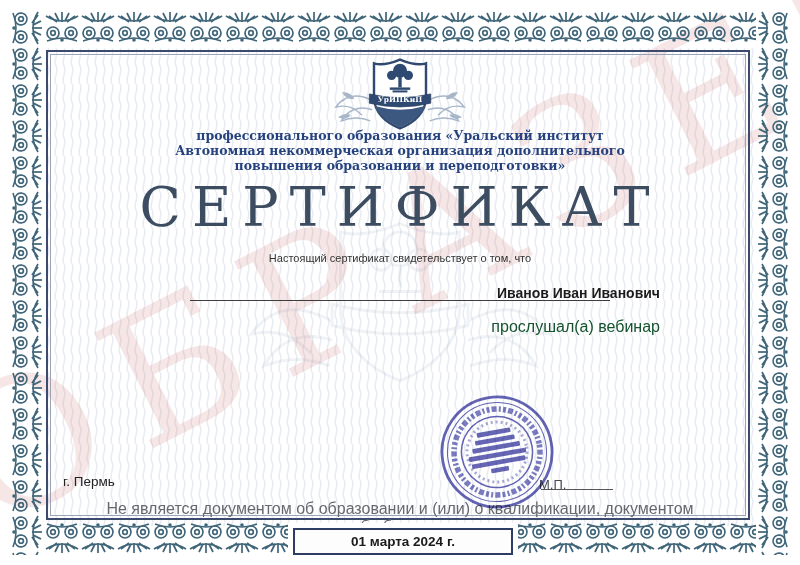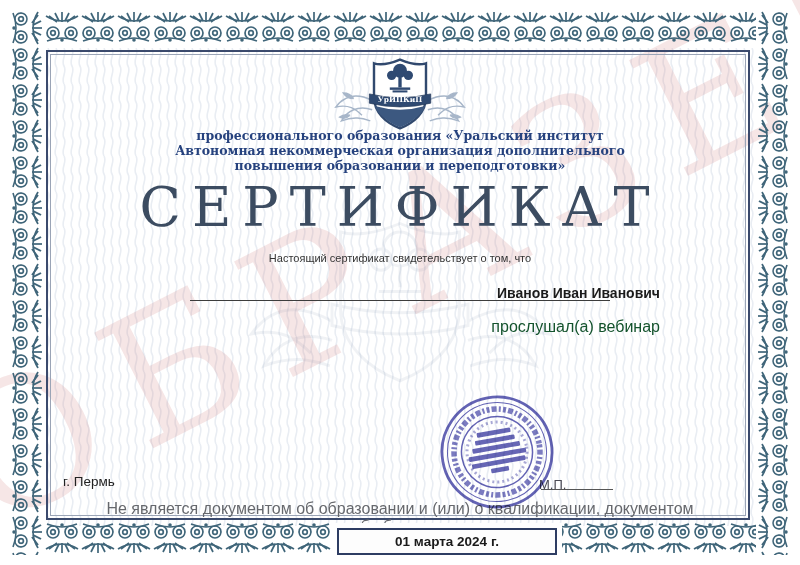--- a/index.html
+++ b/index.html
@@ -56,21 +56,21 @@
   .disclaimer{left:100px;top:500px;width:600px;text-align:center;z-index:3;
     font-size:16px;color:#66686d;}
   
   .stamp{left:437px;top:392px;z-index:4;mix-blend-mode:multiply;opacity:0.88;}
   
   .date-box{
     left:293px;top:528px;width:216px;height:23px;z-index:6;
     background:#fdfdfd;border:2px solid #2e3d63;
     box-shadow:0 0 0 5px #ffffff;
     display:flex;align-items:center;justify-content:center;
-    font-size:13.5px;font-weight:bold;color:#1a1a1a;margin-left:44px;
+    font-size:13.5px;font-weight:bold;color:#1a1a1a;
   }
   .z2{z-index:2;}.z3{z-index:3;}
 </style>
 </head>
 <body>
 
 <div class="page">
 
   <svg class="abs" style="left:44px;top:48px;z-index:0;" width="712" height="478">
     <defs>

